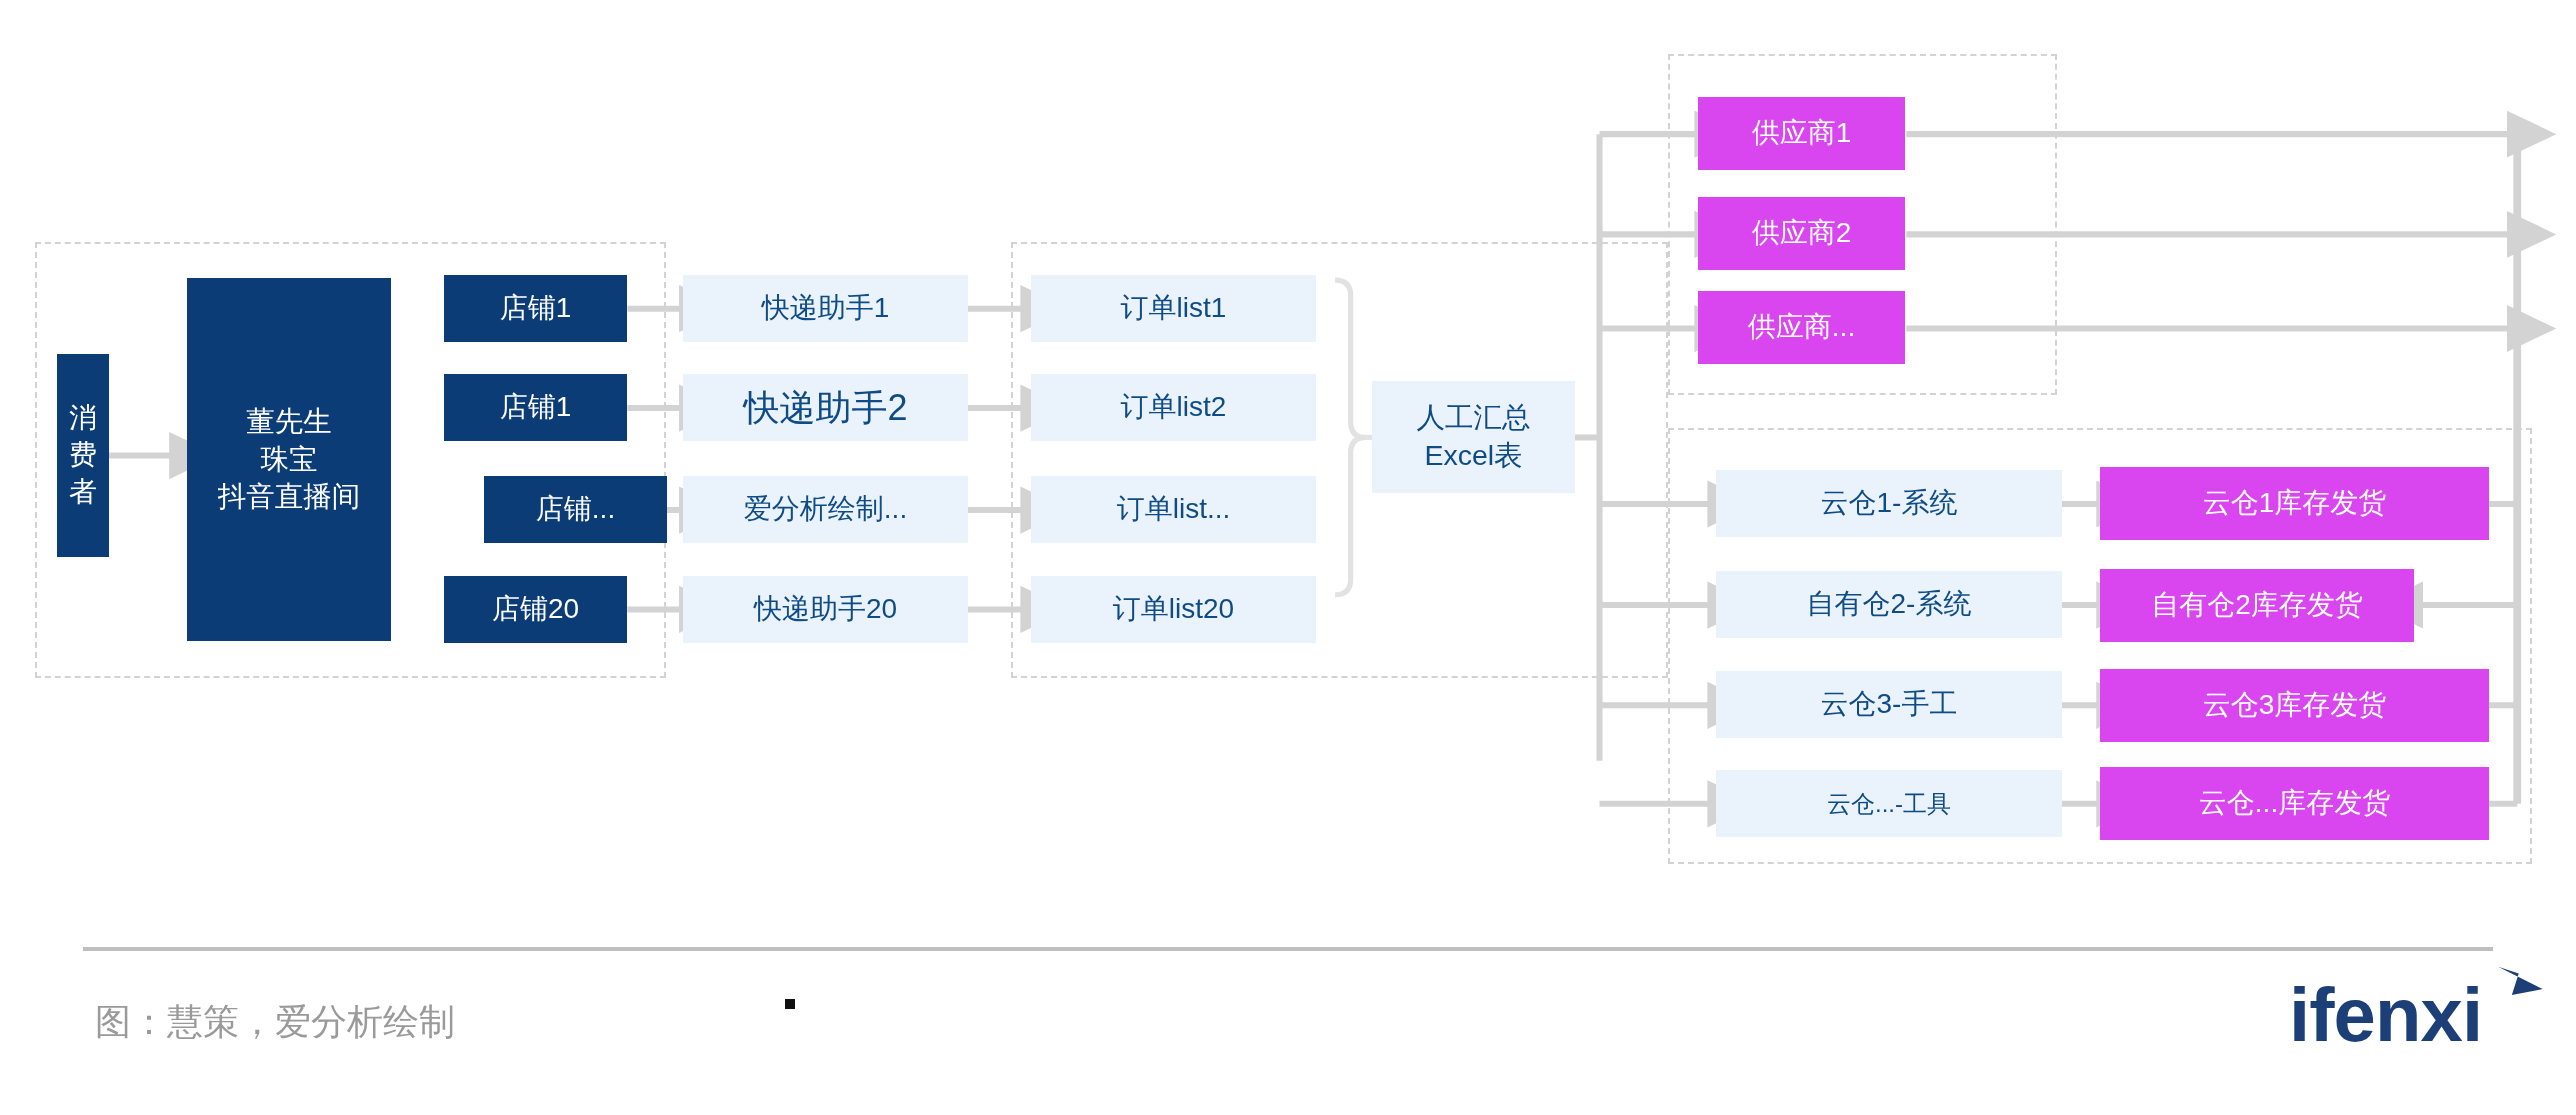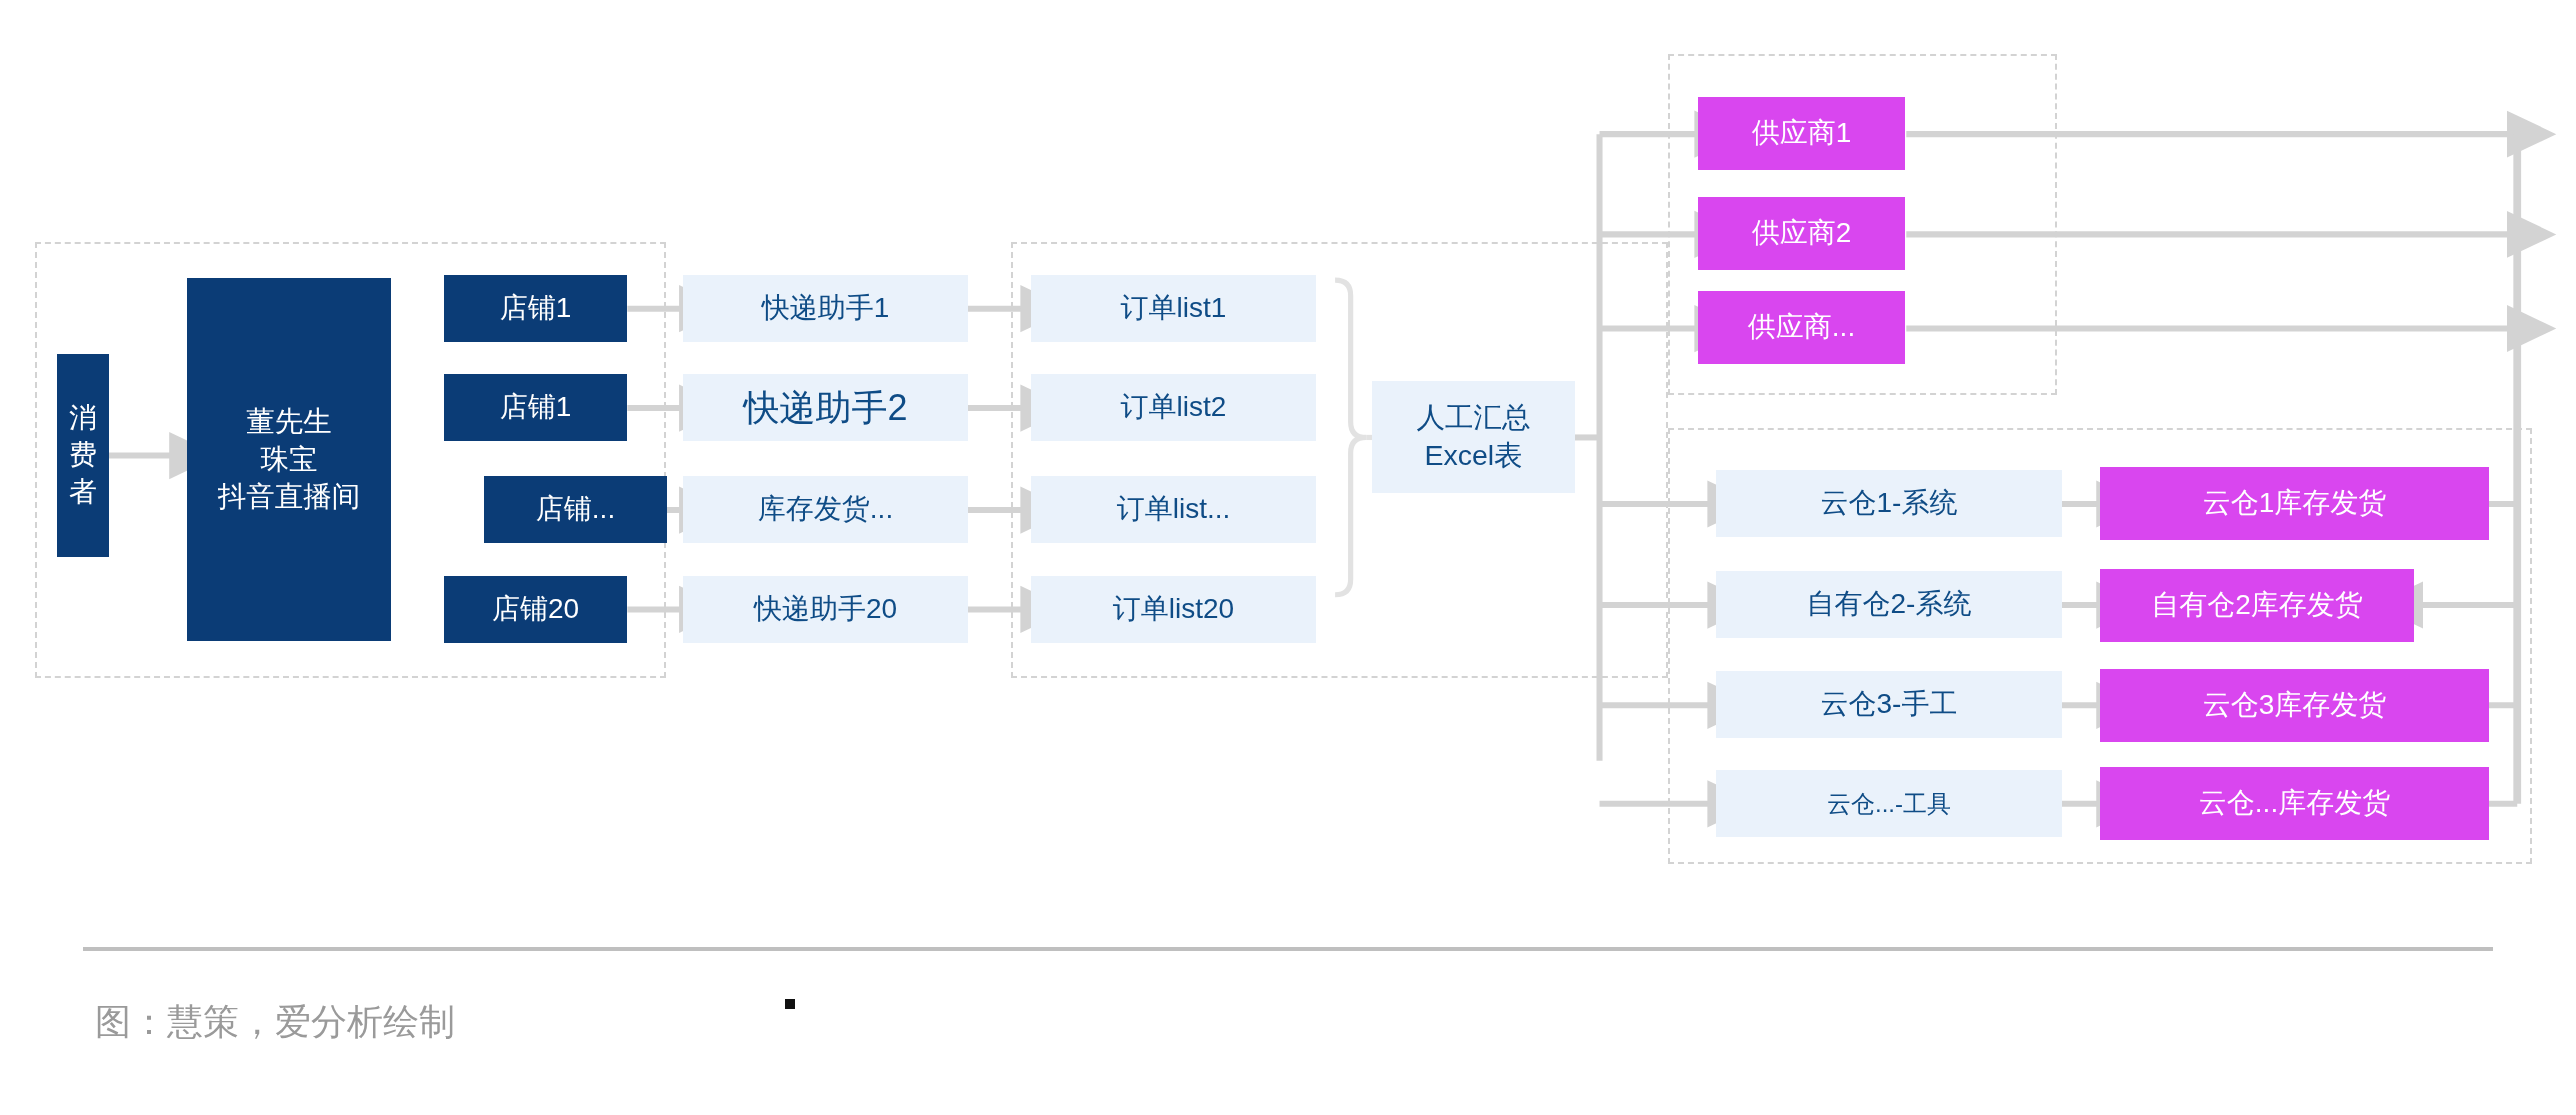--- a/index.html
+++ b/index.html
@@ -170,21 +170,21 @@
 珠宝
 抖音直播间</div>
 
   <div class="node navy" style="left:444px; top:275px; width:183px; height:67px; font-size:28px;">店铺1</div>
   <div class="node navy" style="left:444px; top:374px; width:183px; height:67px; font-size:28px;">店铺1</div>
   <div class="node navy" style="left:444px; top:476px; width:183px; height:67px; font-size:28px;margin-left:40px;">店铺...</div>
   <div class="node navy" style="left:444px; top:576px; width:183px; height:67px; font-size:28px;">店铺20</div>
 
   <div class="node light" style="left:683px; top:275px; width:285px; height:67px; font-size:28px;">快递助手1</div>
   <div class="node light" style="left:683px; top:374px; width:285px; height:67px; font-size:36px;">快递助手2</div>
-  <div class="node light" style="left:683px; top:476px; width:285px; height:67px; font-size:28px;">库存发货...</div>
+  <div class="node light" style="left:683px; top:476px; width:285px; height:67px; font-size:28px;">爱分析绘制...</div>
   <div class="node light" style="left:683px; top:576px; width:285px; height:67px; font-size:28px;">快递助手20</div>
 
   <div class="node light" style="left:1031px; top:275px; width:285px; height:67px; font-size:28px;">订单list1</div>
   <div class="node light" style="left:1031px; top:374px; width:285px; height:67px; font-size:28px;">订单list2</div>
   <div class="node light" style="left:1031px; top:476px; width:285px; height:67px; font-size:28px;">订单list...</div>
   <div class="node light" style="left:1031px; top:576px; width:285px; height:67px; font-size:28px;">订单list20</div>
 
   <div class="node light" style="left:1372px; top:381px; width:203px; height:112px; font-size:28.5px;">人工汇总
 Excel表</div>
 
@@ -201,15 +201,21 @@
   <div class="node bright" style="left:2100px; top:569px; width:314px; height:73px; font-size:28px;">自有仓2库存发货</div>
   <div class="node bright" style="left:2100px; top:669px; width:389px; height:73px; font-size:28px;">云仓3库存发货</div>
   <div class="node bright" style="left:2100px; top:767px; width:389px; height:73px; font-size:28px;">云仓...库存发货</div>
 
   <div class="divider" style="left:83px; top:947px; width:2410px; height:3.5px;"></div>
 
   <div class="footnote" style="left:95px; top:998px; font-size:36px;">图：慧策，爱分析绘制</div>
 
   <div class="artifact" style="left:785px; top:999px; width:10.4px; height:10.4px;"></div>
 
+  <div class="logo" style="left:2289px; top:977px; font-size:76px; line-height:1;">
+    <span>ifenxi</span>
+    <svg width="60" height="52" viewBox="0 0 70 60" style="left:204px; top:-14px;">
+      <path d="M6,4 L58,30 L22,37 L30,12 Z" fill="#1C3F78"></path>
+    </svg>
+  </div>
 
 </div>
 
 
 </body></html>

